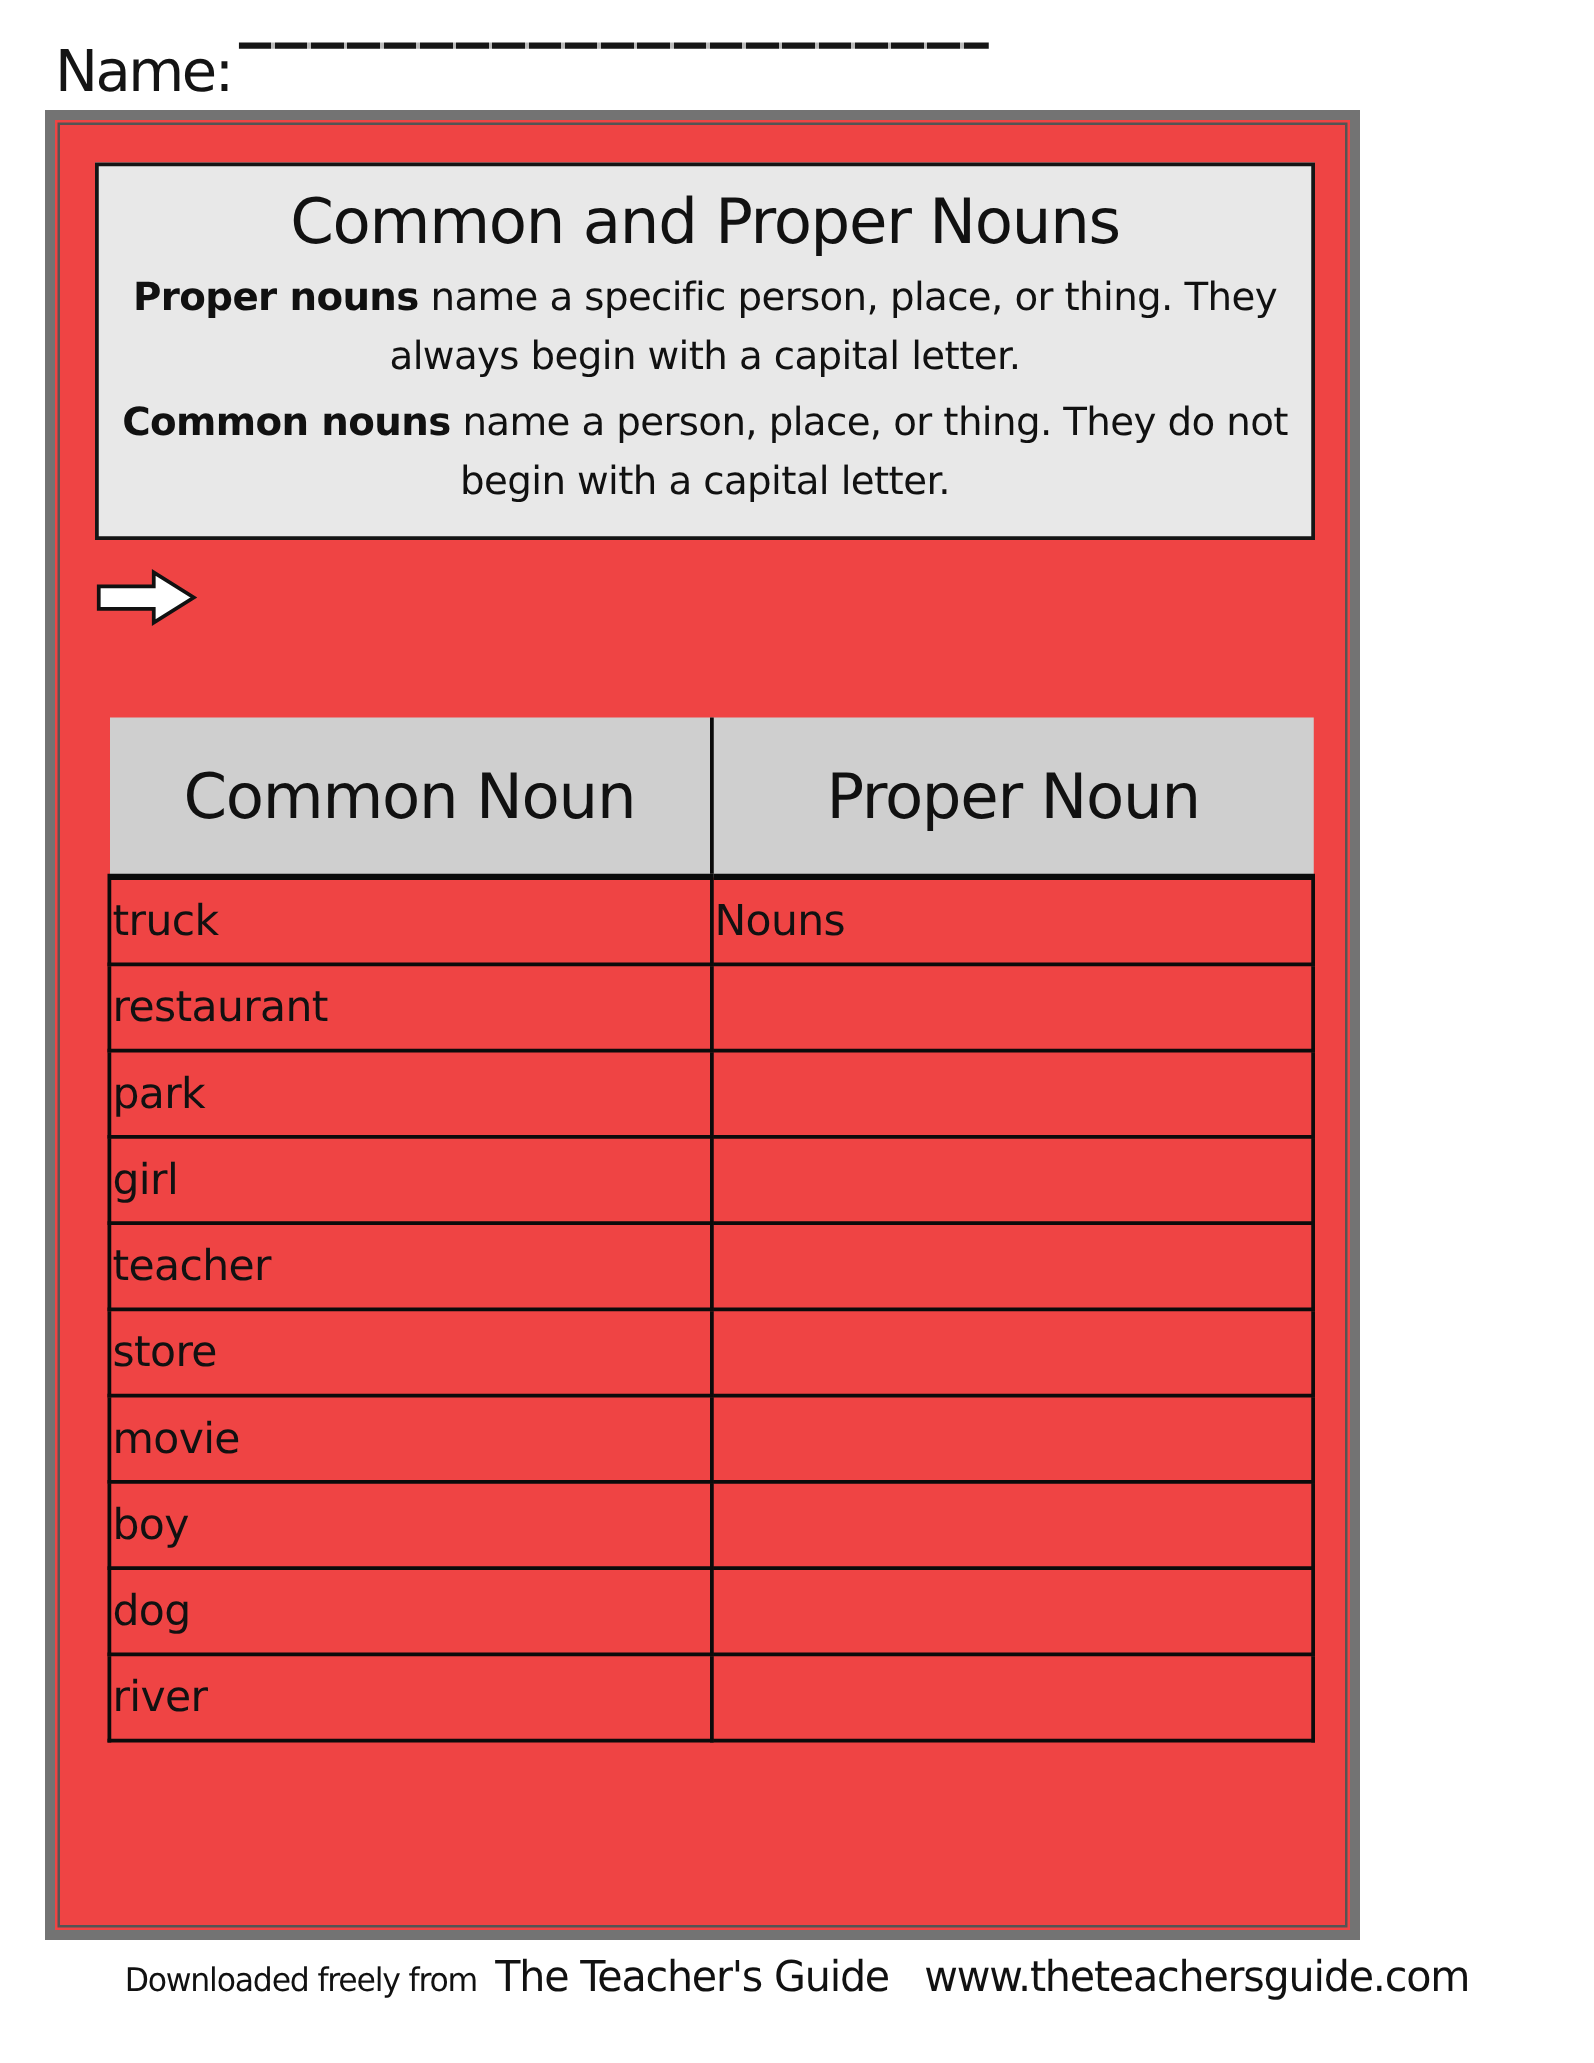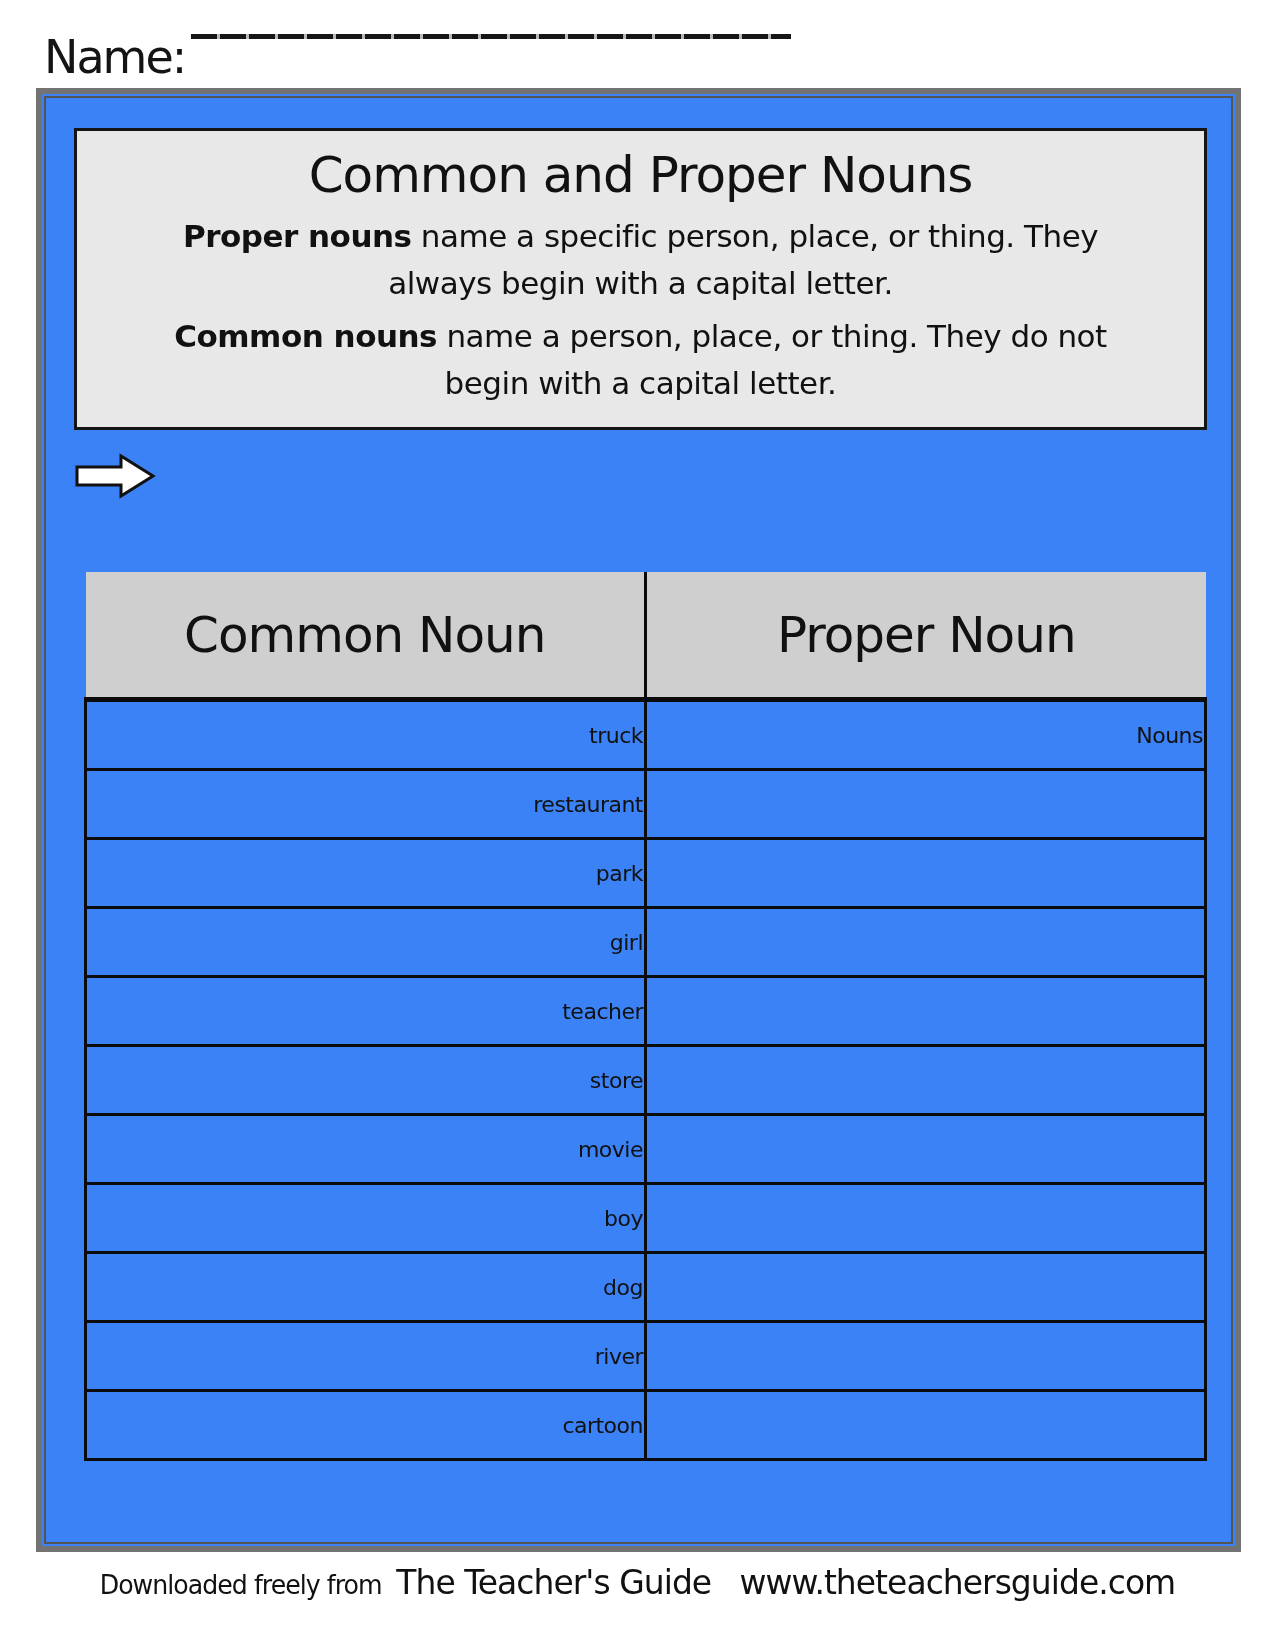--- a/index.html
+++ b/index.html
@@ -23,24 +23,24 @@
   }
   .name-underline {
     width: 600px; height: 5px; margin-left: 6px; margin-bottom: 2px;
     background: repeating-linear-gradient(90deg,
       #161616 0 26px, rgba(130,130,130,.55) 26px 29px);
   }
 
   
   .page-frame {
     position: absolute; left: 36px; top: 88px;
-    width: 1205px; height: 1464px;
-    border: 6px solid #737373;
+    width: 1052px; height: 1464px;
+    border: 8px solid #737373;
     box-sizing: border-box;
-    background: #3b82f6;
+    background: #ef4444;
   }
   .frame-inner {
     position: absolute; inset: 2px;
     border: 2px solid #545454;
     box-sizing: border-box;
     padding: 0 24px 0 28px;
   }
 
   
   .title-box {
@@ -87,22 +87,22 @@
     font-size: 50px; font-weight: 500; letter-spacing: -1px;
     border: none;
     border-bottom: 5px solid #0b0b0b;
   }
   table.nouns-table thead th:nth-child(2) {
     border-left: 3px solid #0b0b0b;
   }
   table.nouns-table tbody td {
     border: 3px solid #0b0b0b;
     height: 64px;
-    text-align: right;
-    font-size: 22px;
+    text-align: left;
+    font-size: 34px;
     letter-spacing: -0.5px;
   }
 
   
   .footer {
     position: absolute; left: 0; top: 1562px; width: 100%;
     text-align: center; white-space: nowrap;
     transform: scaleX(0.97); transform-origin: 50% 50%;
   }
   .footer-prefix { font-size: 26px; letter-spacing: -1px; margin-right: 10px; }
@@ -173,24 +173,20 @@
             <td></td>
           </tr>
           <tr>
             <td>dog</td>
             <td></td>
           </tr>
           <tr>
             <td>river</td>
             <td></td>
           </tr>
-          <tr>
-            <td>cartoon</td>
-            <td></td>
-          </tr>
         </tbody>
     </table>
 
   </div>
 </div>
 
 <div class="footer">
   <span class="footer-prefix">Downloaded freely from</span>
   <span class="footer-source">The Teacher's Guide</span>
   <span class="footer-url">www.theteachersguide.com</span>

